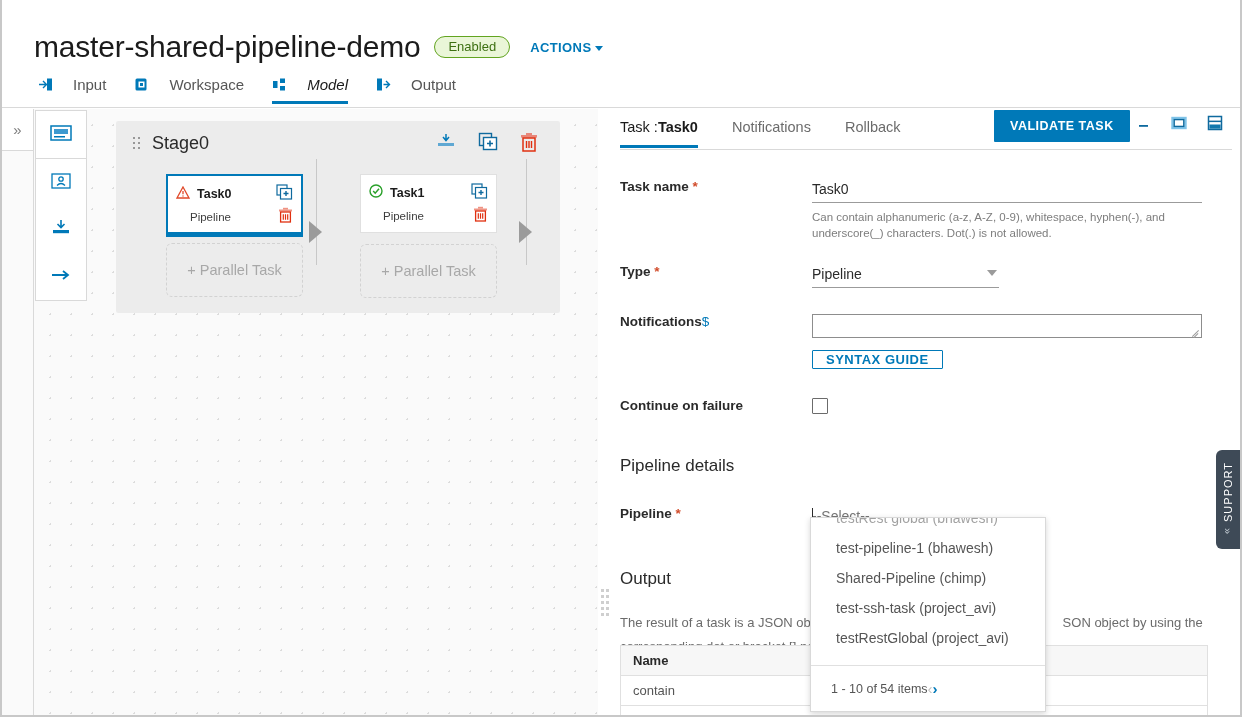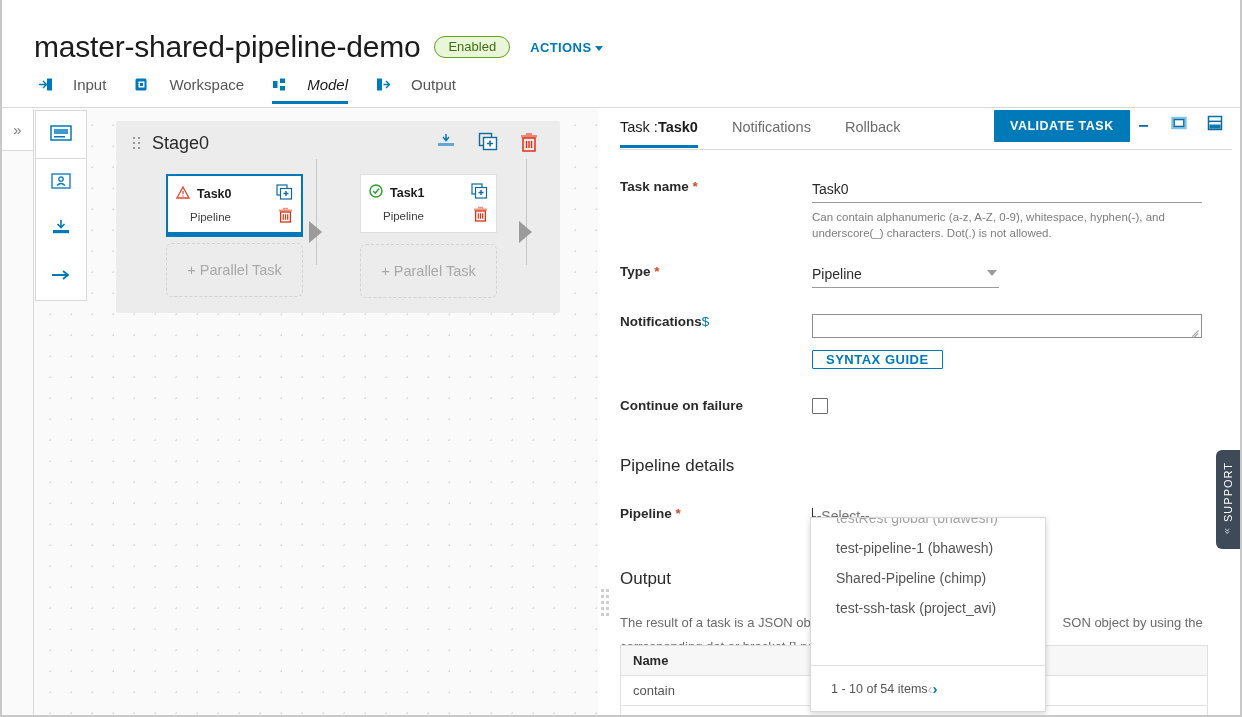--- a/index.html
+++ b/index.html
@@ -622,20 +622,21 @@
         </tr>
       </tbody>
     </table>
 
     <div class="dropdown">
       <div class="dd-list">
         <div class="dd-item partial">testRest global (bhawesh)</div>
         <div class="dd-item">test-pipeline-1 (bhawesh)</div>
         <div class="dd-item">Shared-Pipeline (chimp)</div>
         <div class="dd-item">test-ssh-task (project_avi)</div>
+        <div class="dd-item">testRestGlobal (project_avi)</div>
       </div>
       <div class="dd-foot">
         <span class="dd-count">1 - 10 of 54 items</span>
         <span class="dd-prev">‹</span>
         <span class="dd-next">›</span>
       </div>
     </div>
   </div>
 
   <div class="support-tab">

